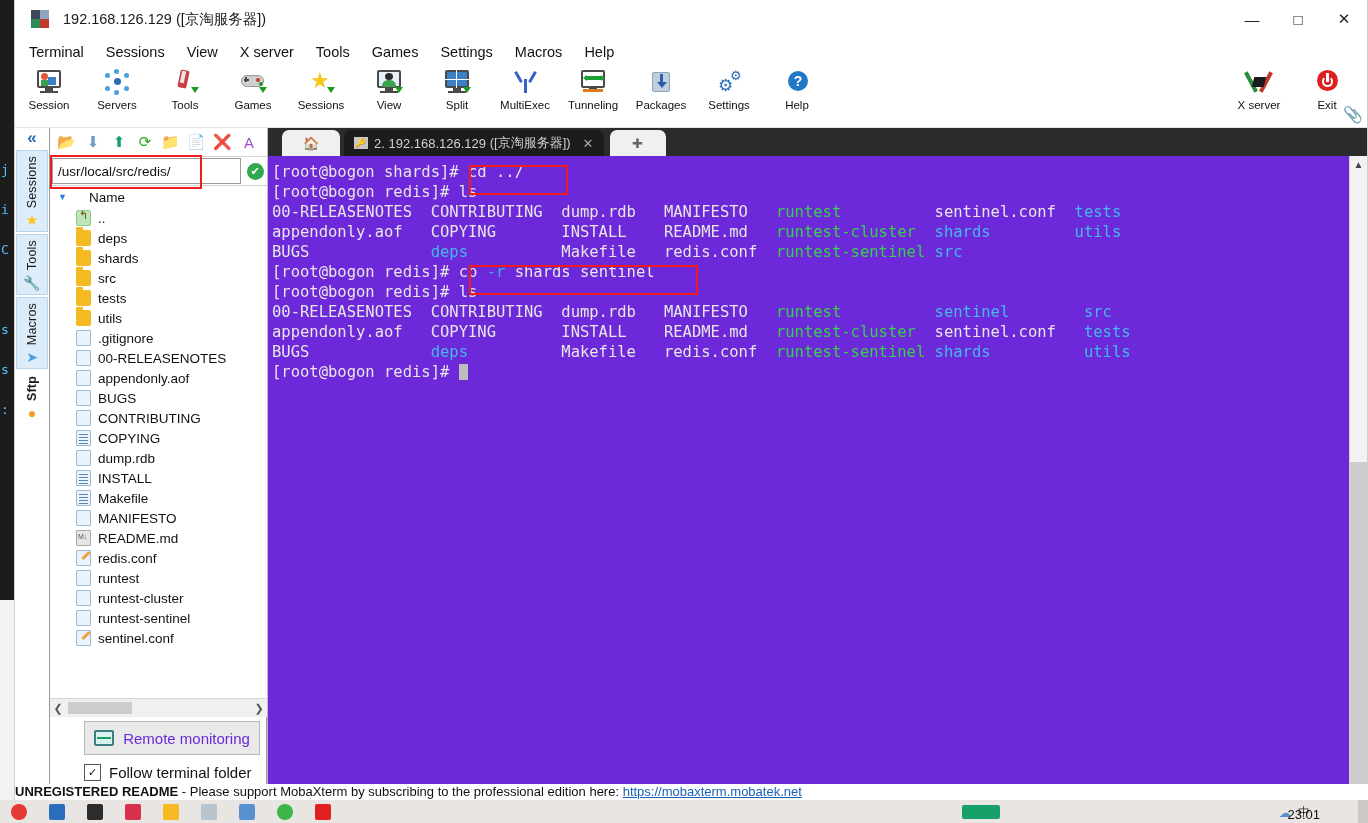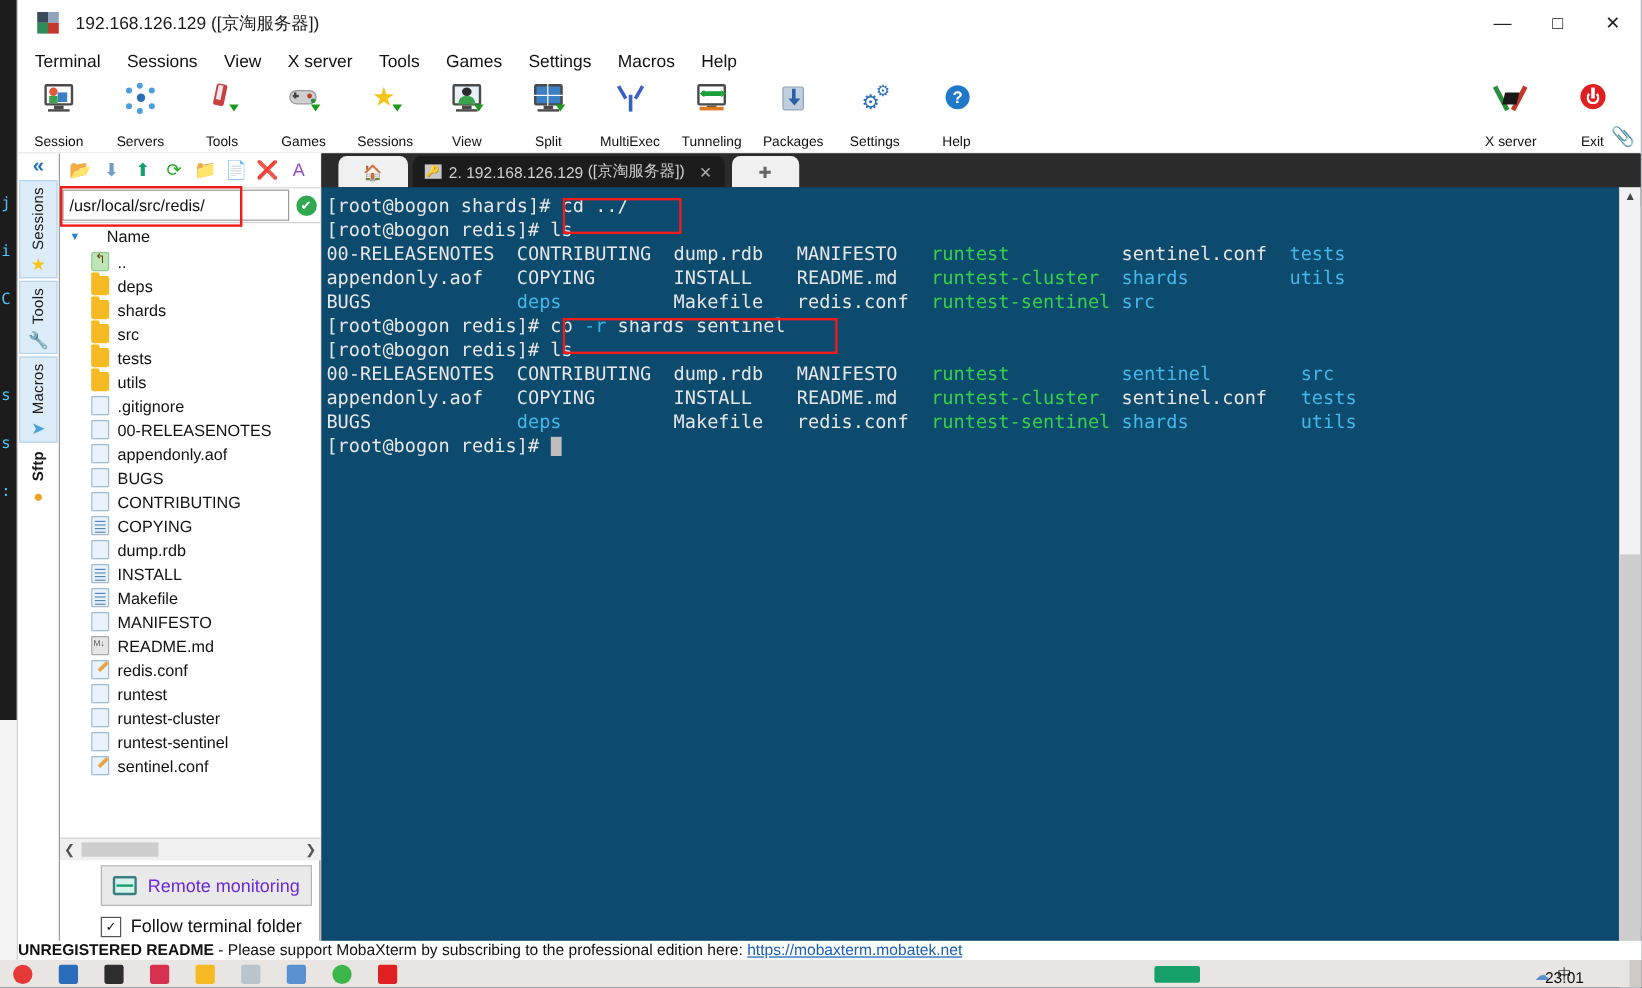--- a/index.html
+++ b/index.html
@@ -29,21 +29,21 @@
   #winctl div{width:46px;display:flex;align-items:center;justify-content:center;font-size:15px;color:#222;cursor:default;}
 
   
   #menubar{height:26px;display:flex;align-items:center;padding-left:14px;background:#ffffff;}
   #menubar .mi{font-size:14.5px;color:#111;margin-right:22px;cursor:default;}
 
   
   #toolbar{height:58px;display:flex;align-items:flex-start;padding-top:4px;background:#ffffff;border-bottom:1px solid #e2e2e2;position:relative;}
   .tbitem{width:68px;display:flex;flex-direction:column;align-items:center;cursor:default;}
   .tbicon{width:30px;height:28px;position:relative;}
-  .tblabel{font-size:11.5px;color:#111;margin-top:16px;white-space:nowrap;}
+  .tblabel{font-size:11.5px;color:#111;margin-top:2px;white-space:nowrap;}
   #toolbar-right{position:absolute;right:6px;top:4px;display:flex;}
 
   
   .mon{position:absolute;left:3px;top:1px;width:24px;height:18px;border:2px solid #4a4a4a;border-radius:2px;box-sizing:border-box;background:#fff;}
   .monstand{position:absolute;left:11px;top:19px;width:8px;height:3px;background:#4a4a4a;}
   .monbase{position:absolute;left:6px;top:22px;width:18px;height:2px;background:#4a4a4a;}
   .greenarrow{position:absolute;right:1px;bottom:4px;width:0;height:0;border-left:4px solid transparent;border-right:4px solid transparent;border-top:6px solid #1d9a1d;}
 
   
   #main{display:flex;height:calc(800px - 38px - 26px - 59px - 15px);}
@@ -105,21 +105,21 @@
   .tab.home{background:#f0f0f0;color:#111;width:38px;justify-content:center;margin-left:14px;}
   .tab.active{background:#1c1c1c;color:#ddd;margin-left:4px;}
   .tab.active .tkey{width:14px;height:12px;background:#c8c8c8;margin-right:6px;display:flex;align-items:center;justify-content:center;font-size:9px;color:#b8860b;}
   .tab.active .tclose{margin-left:12px;color:#aaa;font-size:13px;}
   .tab.newtab{background:#f0f0f0;color:#666;margin-left:6px;width:36px;justify-content:center;}
   .tab .num{color:#cfcfcf;}
   .tab .ip{color:#cfcfcf;}
   .tab .cn{color:#cfcfcf;}
 
   #termwrap{flex:1;display:flex;min-height:0;position:relative;}
-  #term{flex:1;background:#0c4a6e;color:#d8d8d8;font-family:"DejaVu Sans Mono",monospace;font-size:15.5px;line-height:20px;padding:6px 0 0 4px;white-space:pre;overflow:hidden;position:relative;}
+  #term{flex:1;background:#6d28d9;color:#d8d8d8;font-family:"DejaVu Sans Mono",monospace;font-size:15.5px;line-height:20px;padding:6px 0 0 4px;white-space:pre;overflow:hidden;position:relative;}
   .c-white{color:#e6e6e6;}
   .c-green{color:#36d14a;}
   .c-blue{color:#44b8e8;}
   .c-cyan{color:#2fb7e8;}
   .cursor{display:inline-block;width:9px;height:16px;background:#bdbdbd;vertical-align:-3px;}
 
   .hlbox{position:absolute;border:2px solid #ef1c1c;pointer-events:none;}
 
   #vscroll{width:17px;background:#f2f2f2;border-left:1px solid #d0d0d0;display:flex;flex-direction:column;align-items:center;}
   #vscroll .sarw{height:16px;width:17px;display:flex;align-items:center;justify-content:center;font-size:10px;color:#444;}

